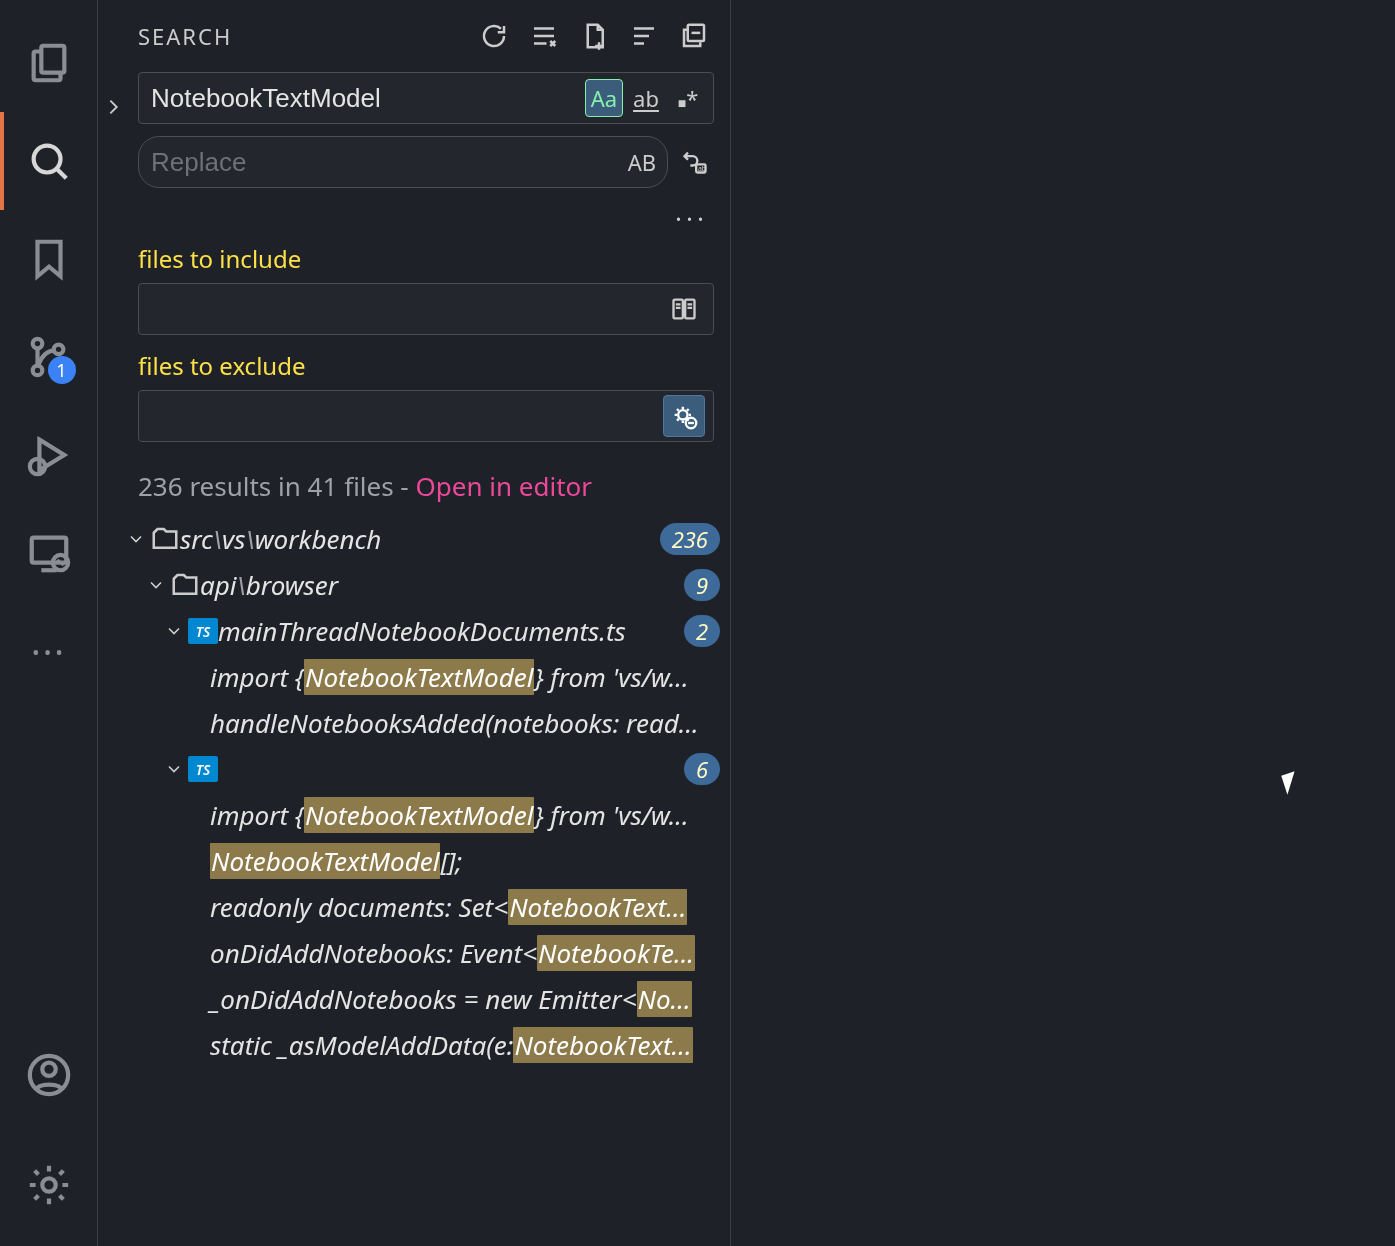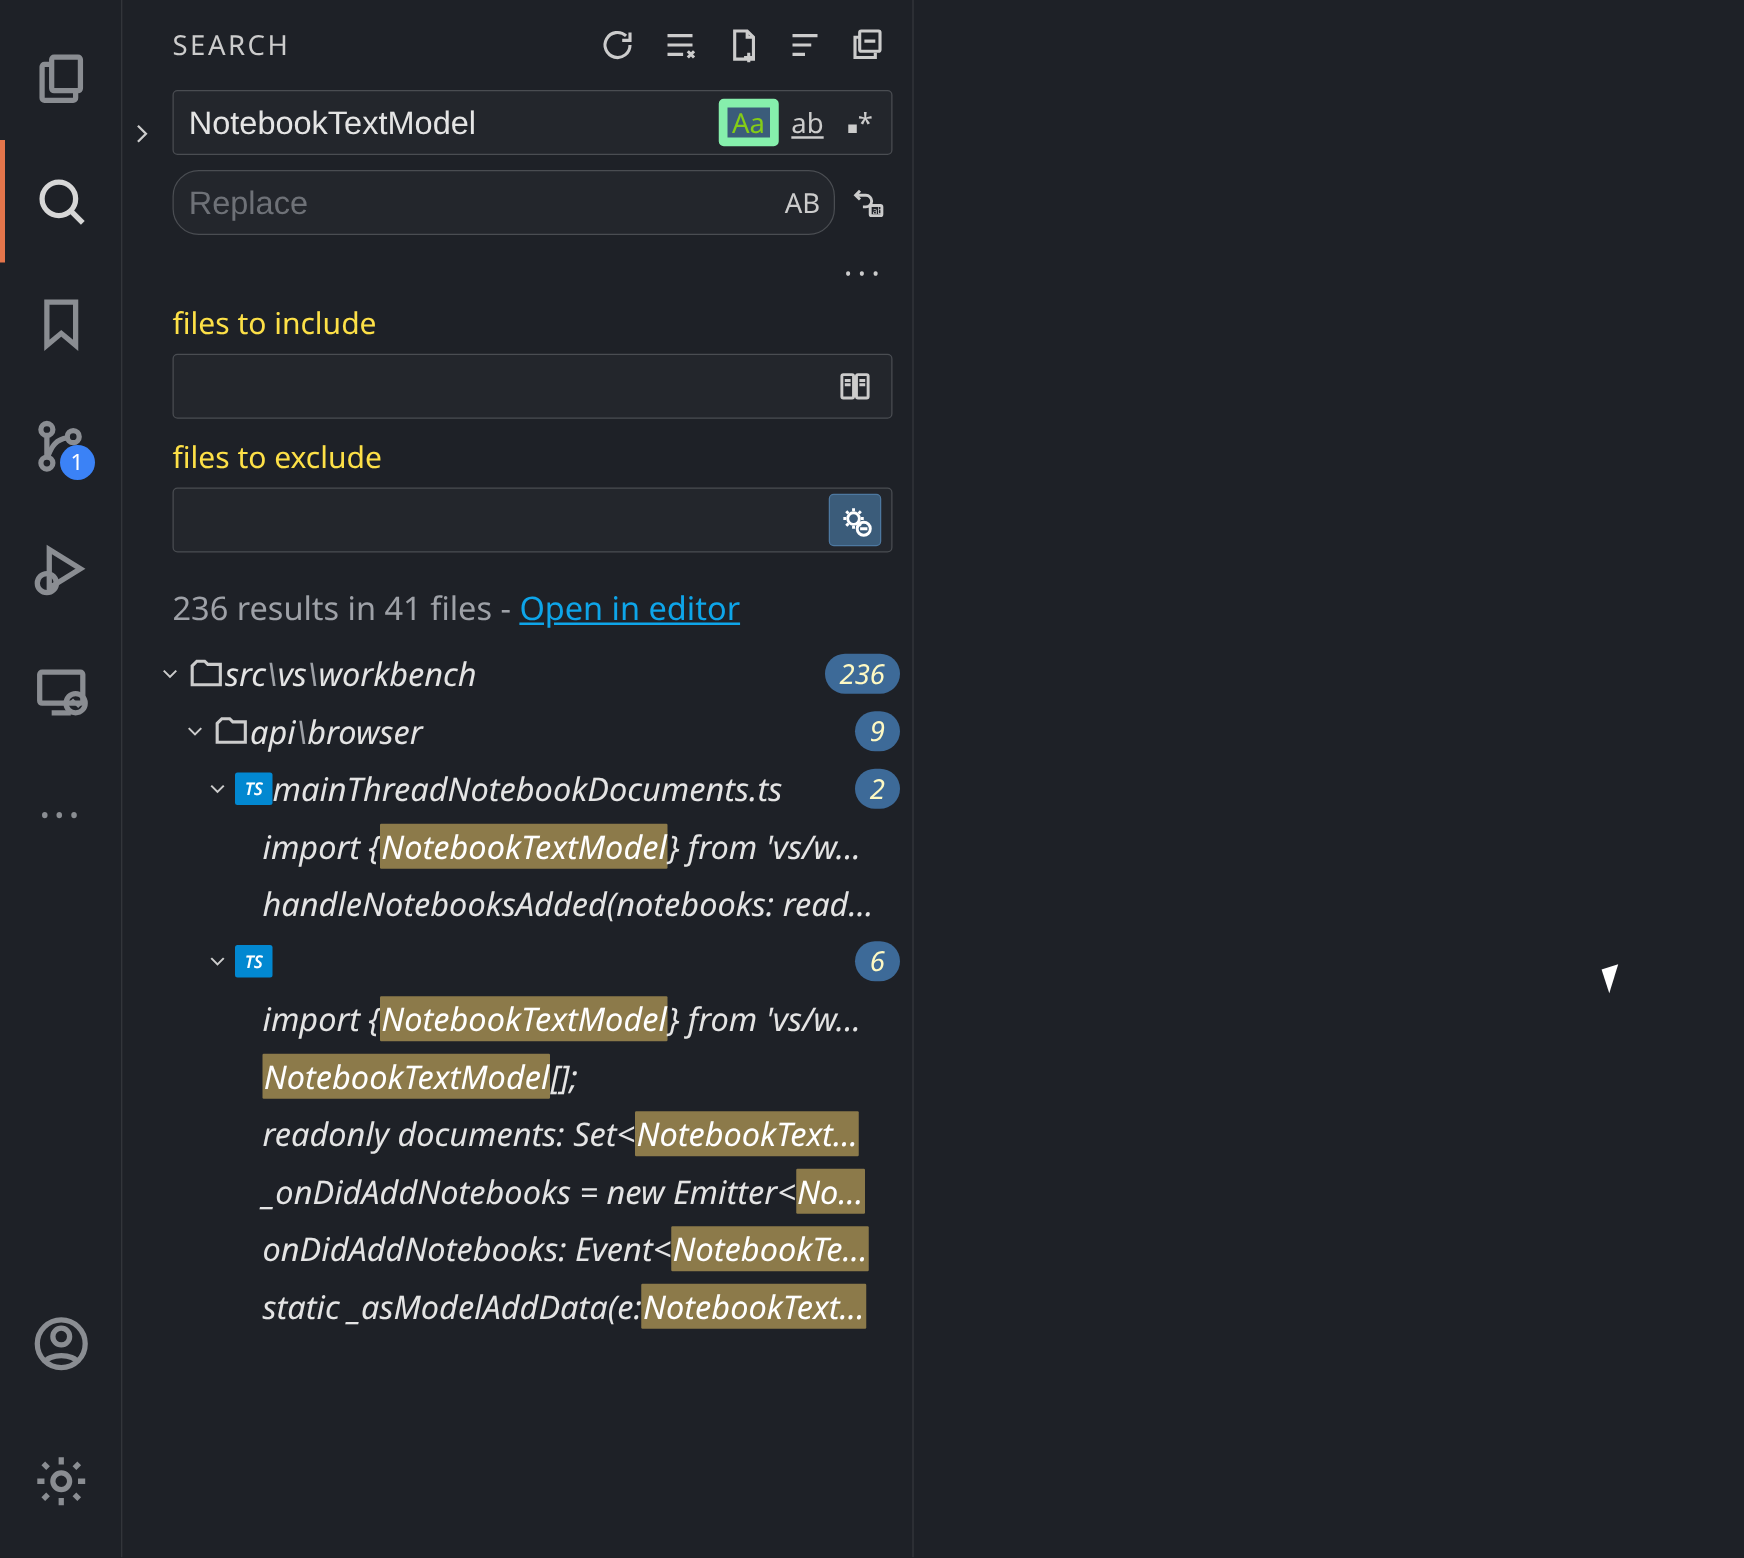--- a/index.html
+++ b/index.html
@@ -155,21 +155,21 @@
 .input-chips { display: flex; gap: 4px; }
 .chip {
   min-width: 38px; height: 38px;
   display: flex; align-items: center; justify-content: center;
   border-radius: 4px;
   cursor: pointer;
   color: #cccccc;
   font-size: 22px;
   padding: 0 4px;
 }
-.chip.active { background: #3b5c7a; color: #84cc16; border:7px solid #86efac;}
+.chip.active { background: #3b5c7a; color: #86efac; border:1px solid #86efac;}
 .chip-underline { text-decoration: underline; text-underline-offset: 3px; }
 .chip-side {
   width: 38px; height: 38px;
   display:flex;align-items:center;justify-content:center;
   cursor:pointer;
   color:#cccccc;
   border-radius:4px;
 }
 .more-dots {
   margin: 4px 6px 6px auto;
@@ -210,21 +210,21 @@
 }
 .suffix-btn.active { background:#3b5c7a; border:1px solid #4d78a0;}
 .suffix-btn svg { width:28px;height:28px; }
 
 
 .summary {
   padding: 12px 18px 12px 40px;
   font-size: 26px;
   color: #9ea1a7;
 }
-.summary .link { color: #0ea5e9; cursor: pointer; text-decoration: underline; }
+.summary .link { color: #ec4899; cursor: pointer; }
 
 
 .tree { overflow: hidden; font-style: italic; }
 .tree-row {
   display: flex; align-items: center;
   height: 46px;
   padding-right: 10px;
   white-space: nowrap;
   cursor:pointer;
 }
@@ -591,26 +591,26 @@
       </div>
     <div class="match-row ind-m">
         <span class="hl">NotebookTextModel</span>
         <span>[];</span>
       </div>
     <div class="match-row ind-m">
         <span>readonly documents: Set&lt;</span>
         <span class="hl">NotebookText...</span>
       </div>
     <div class="match-row ind-m">
+        <span>onDidAddNotebooks: Event&lt;</span>
+        <span class="hl">NotebookTe...</span>
+      </div>
+    <div class="match-row ind-m">
         <span>_onDidAddNotebooks = new Emitter&lt;</span>
         <span class="hl">No...</span>
-      </div>
-    <div class="match-row ind-m">
-        <span>onDidAddNotebooks: Event&lt;</span>
-        <span class="hl">NotebookTe...</span>
       </div>
     <div class="match-row ind-m">
         <span>static _asModelAddData(e: </span>
         <span class="hl">NotebookText...</span>
       </div>
   </div>
 </div>
 
 <div class="editor">
   <div class="cursor"></div>

